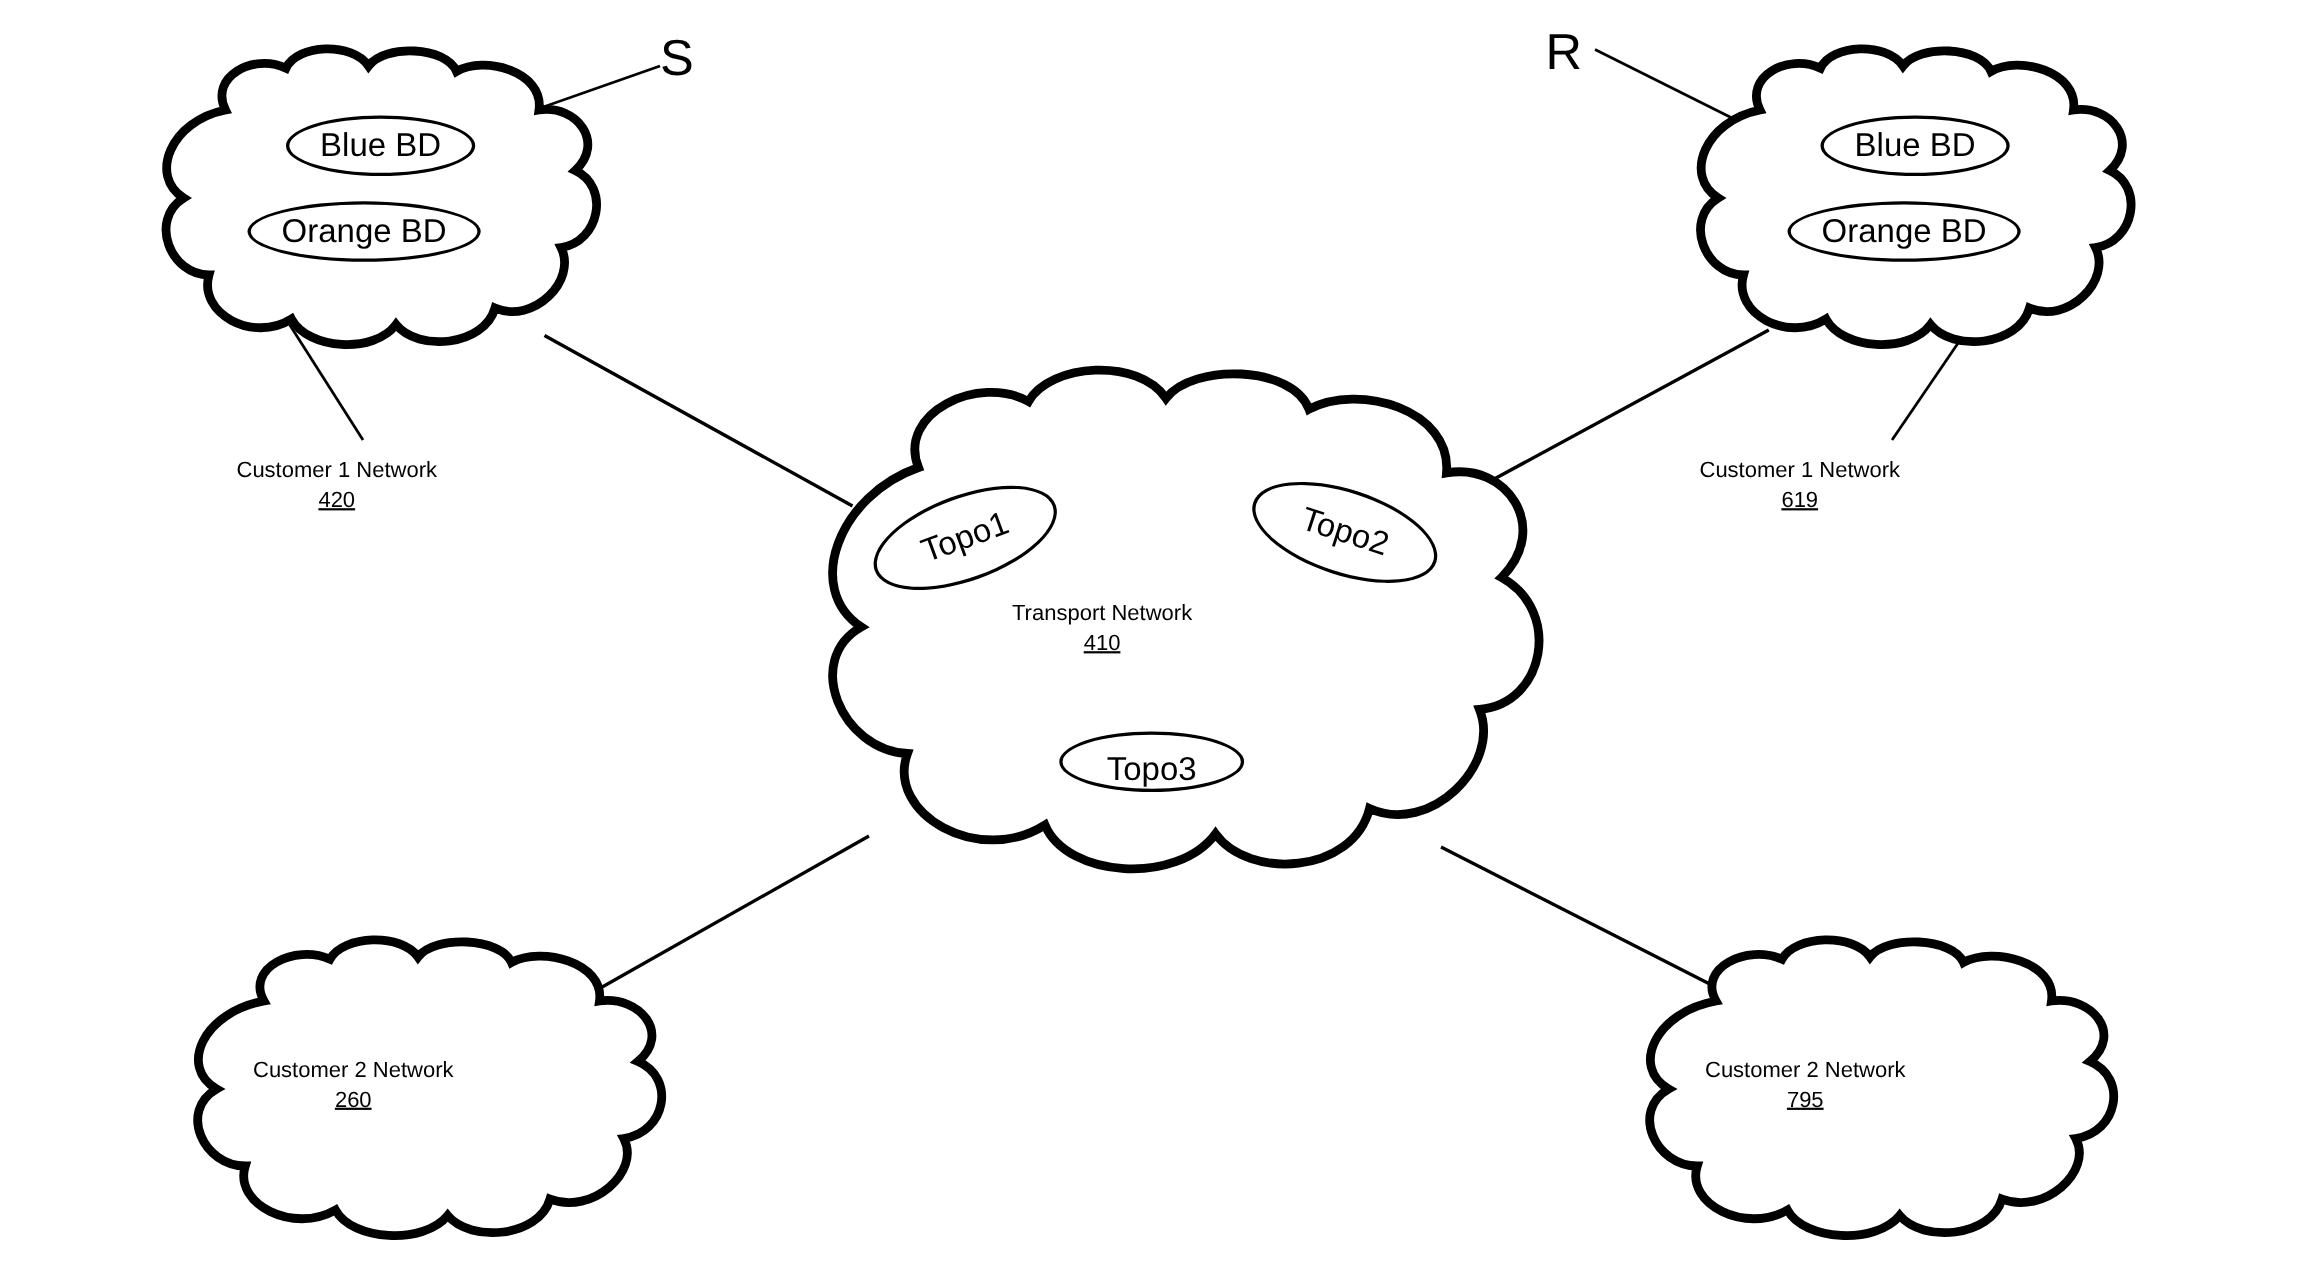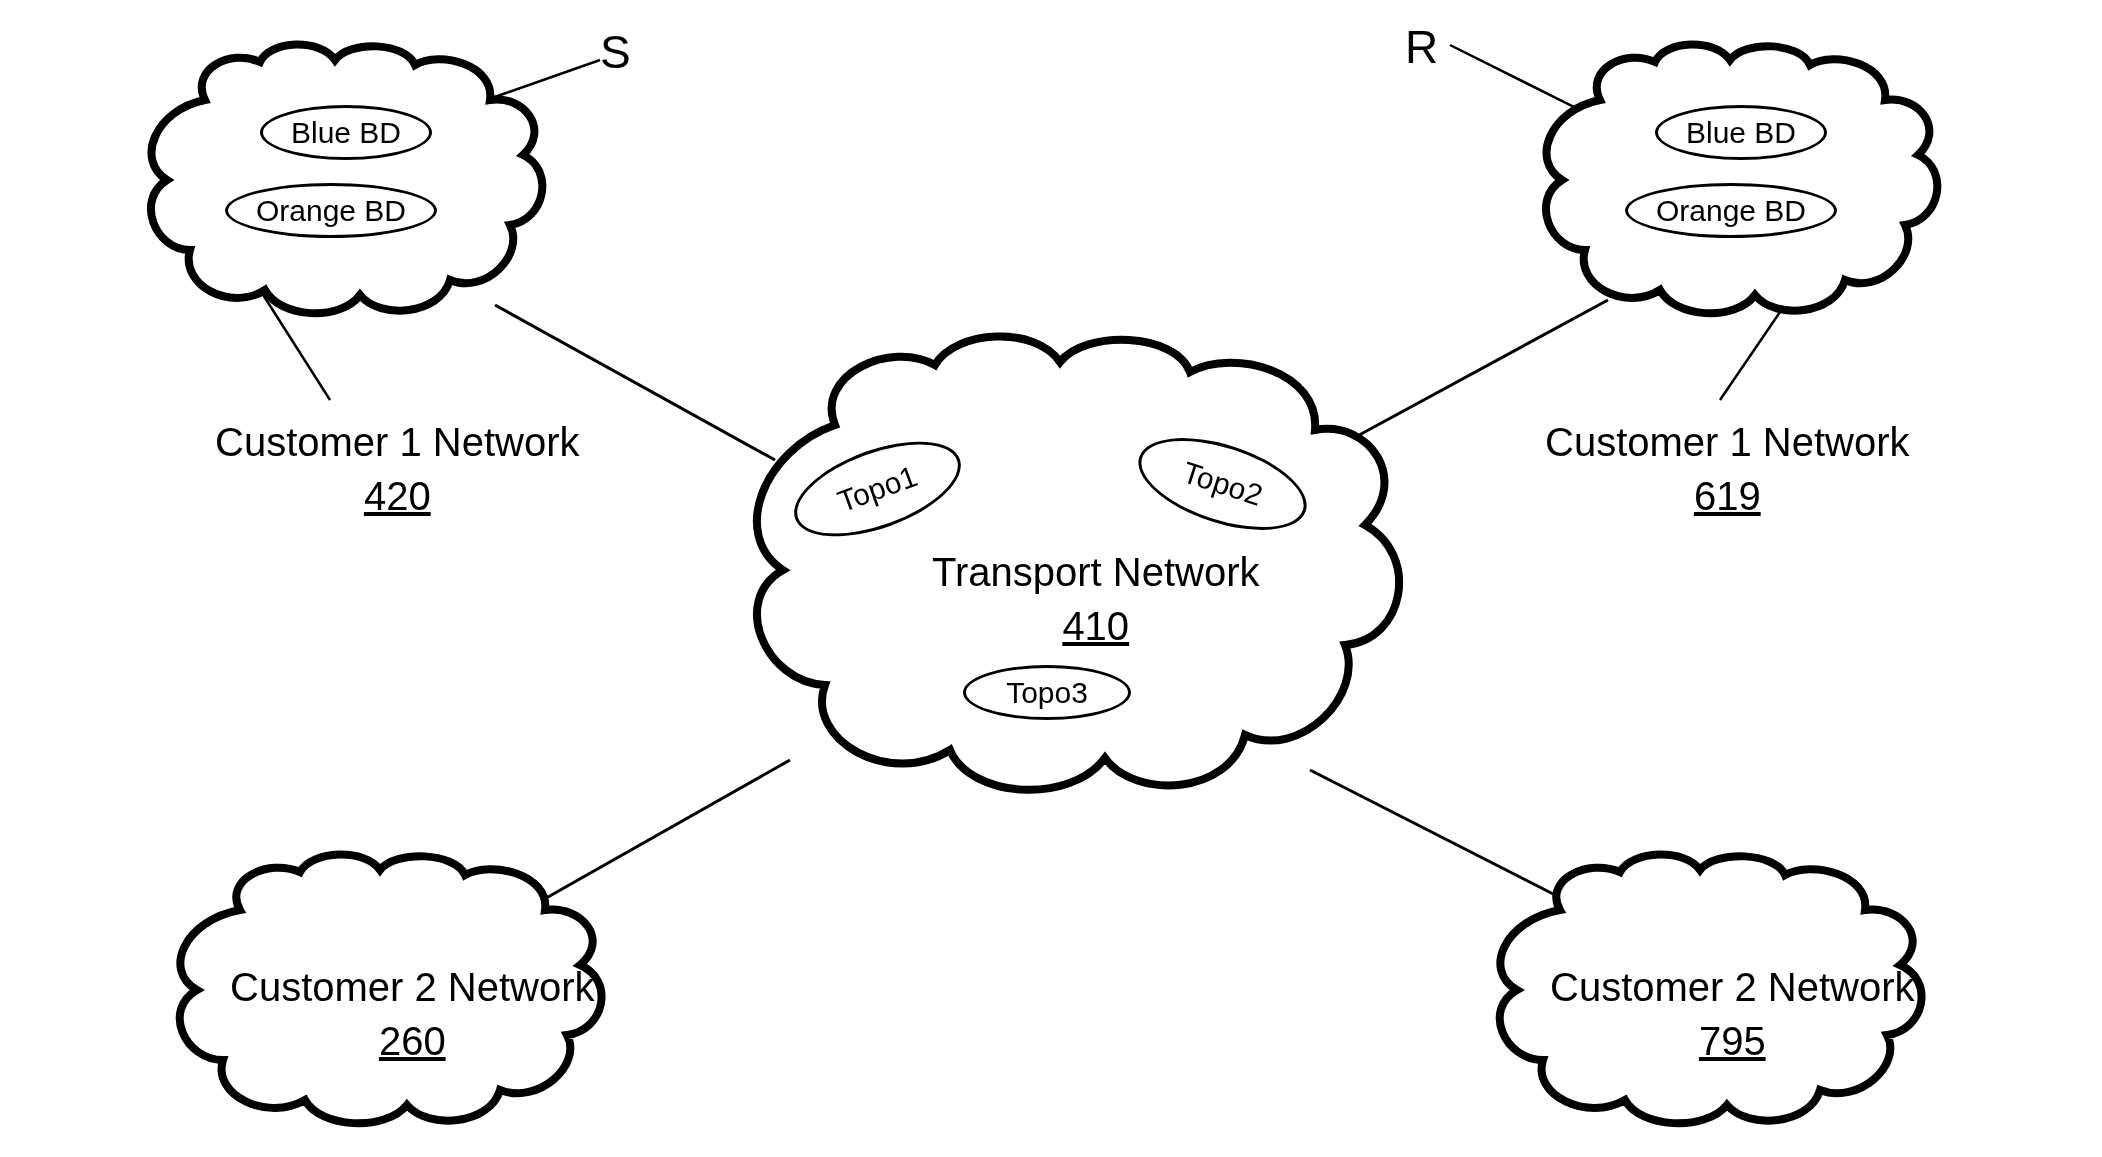--- a/index.html
+++ b/index.html
@@ -14,21 +14,21 @@
     position: absolute;
   }
   .cloud svg {
     width: 100%;
     height: 100%;
     display: block;
   }
   .cloud-label {
     position: absolute;
     text-align: center;
-    font-size: 40px;
+    font-size: 20px;
     font-weight: 400;
     line-height: 1.35;
     white-space: nowrap;
   }
   .cloud-number {
     text-decoration: underline;
     text-align: center;
   }
   .ellipse {
     position: absolute;
@@ -114,24 +114,24 @@
     <path d="M170 95 C150 45 225 10 270 35 C290 0 370 -5 395 32 C420 0 510 2 525 42 C570 18 655 42 650 100 C705 90 745 150 700 195 C755 225 740 310 680 315 C700 365 635 430 580 405 C565 465 470 470 440 428 C405 475 305 468 285 420 C225 458 140 410 160 355 C100 352 65 270 118 240 C65 205 98 120 170 95 Z" fill="white" stroke="#000" stroke-width="8"></path>
   </svg>
 </div>
 
 <div class="ellipse" style="left:790px; top:450px; width:175px; height:78px; transform:rotate(-20deg); z-index:2;">
   <span>Topo1</span>
 </div>
 <div class="ellipse" style="left:1135px; top:445px; width:175px; height:78px; transform:rotate(18deg); z-index:2;">
   <span>Topo2</span>
 </div>
-<div class="ellipse" style="left:963px; top:665px; width:168px; height:55px; z-index:2;">
+<div class="ellipse" style="left:963px; top:665px; width:168px; height:55px; z-index:2;align-items:flex-end;">
   <span>Topo3</span>
 </div>
-<div class="cloud-label" style="left:920px; top:545px; z-index:2;margin-left:12px;">
+<div class="cloud-label" style="left:920px; top:545px; z-index:2;">
   <span>Transport Network</span><br>
   <span class="cloud-number">410</span>
 </div>
 
 <div class="cloud" style="left:120px; top:850px; width:490px; height:285px; z-index:1;">
   <svg viewBox="0 0 490 285">
     <path d="M120 60 C103 30 148 8 180 22 C192 0 245 -2 260 20 C275 0 335 2 345 25 C372 10 430 25 425 60 C462 55 490 90 460 115 C495 130 485 180 447 185 C463 215 418 255 380 240 C370 275 308 280 287 255 C265 282 200 278 185 250 C147 272 92 245 103 210 C65 210 42 160 77 140 C42 120 65 70 120 60 Z" fill="white" stroke="#000" stroke-width="8"></path>
   </svg>
 </div>
 <div class="cloud-label" style="left:230px; top:960px; z-index:2;">

